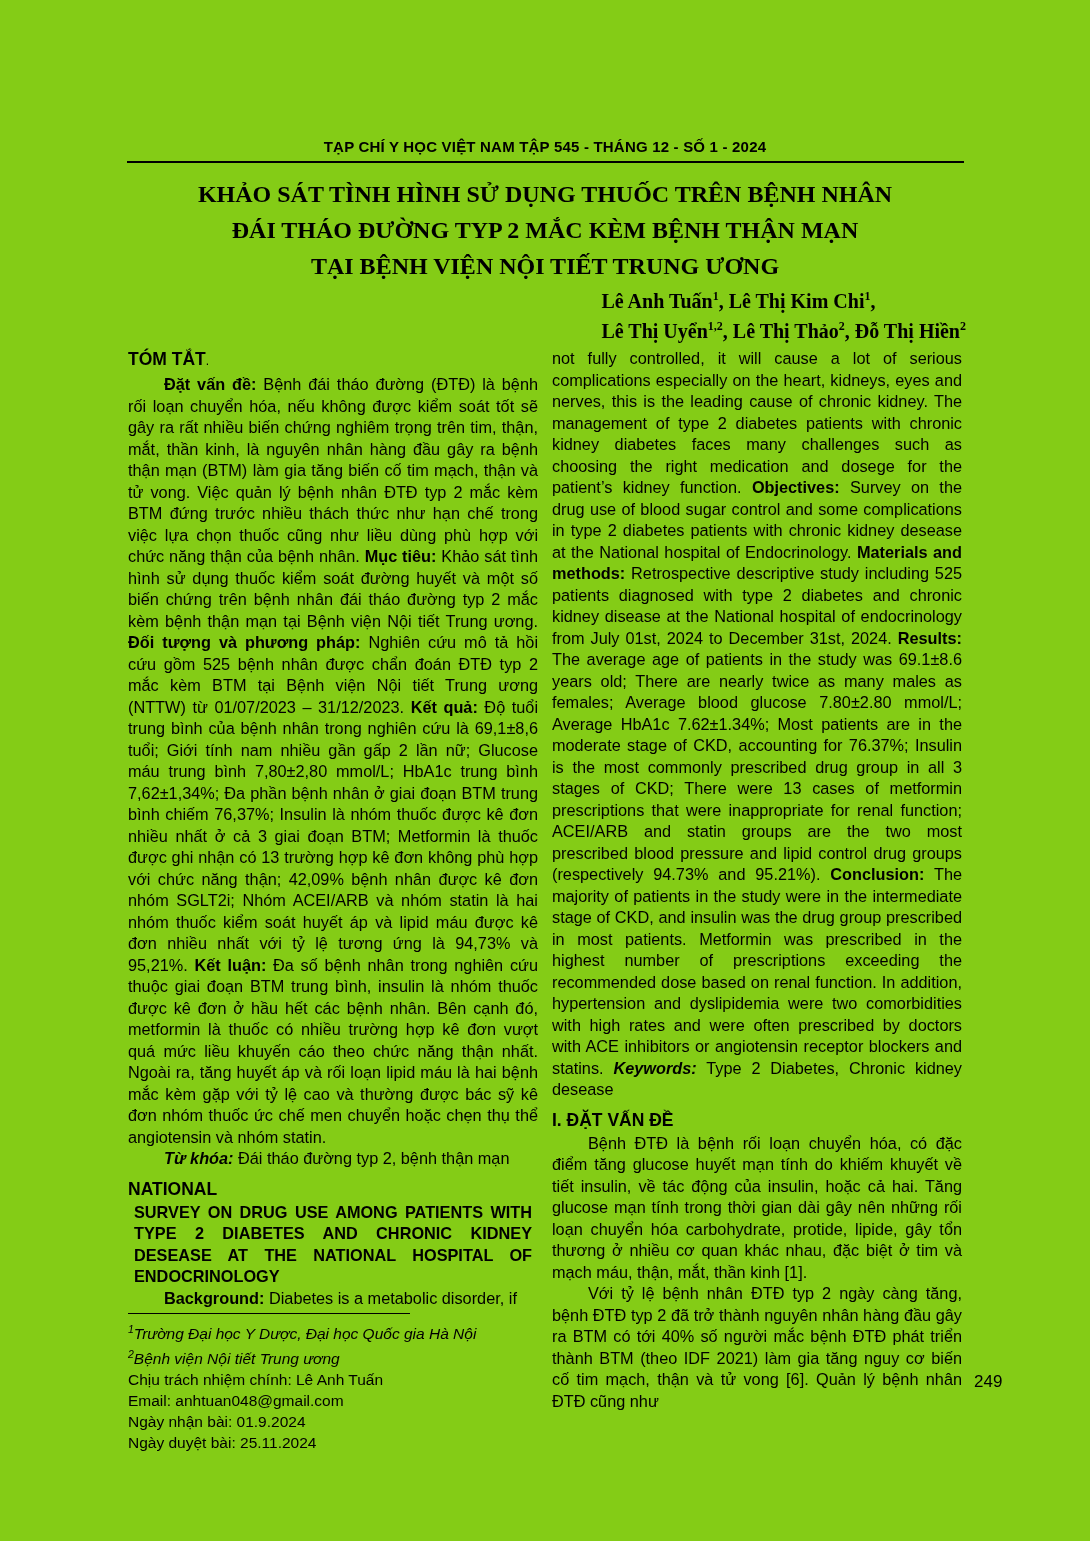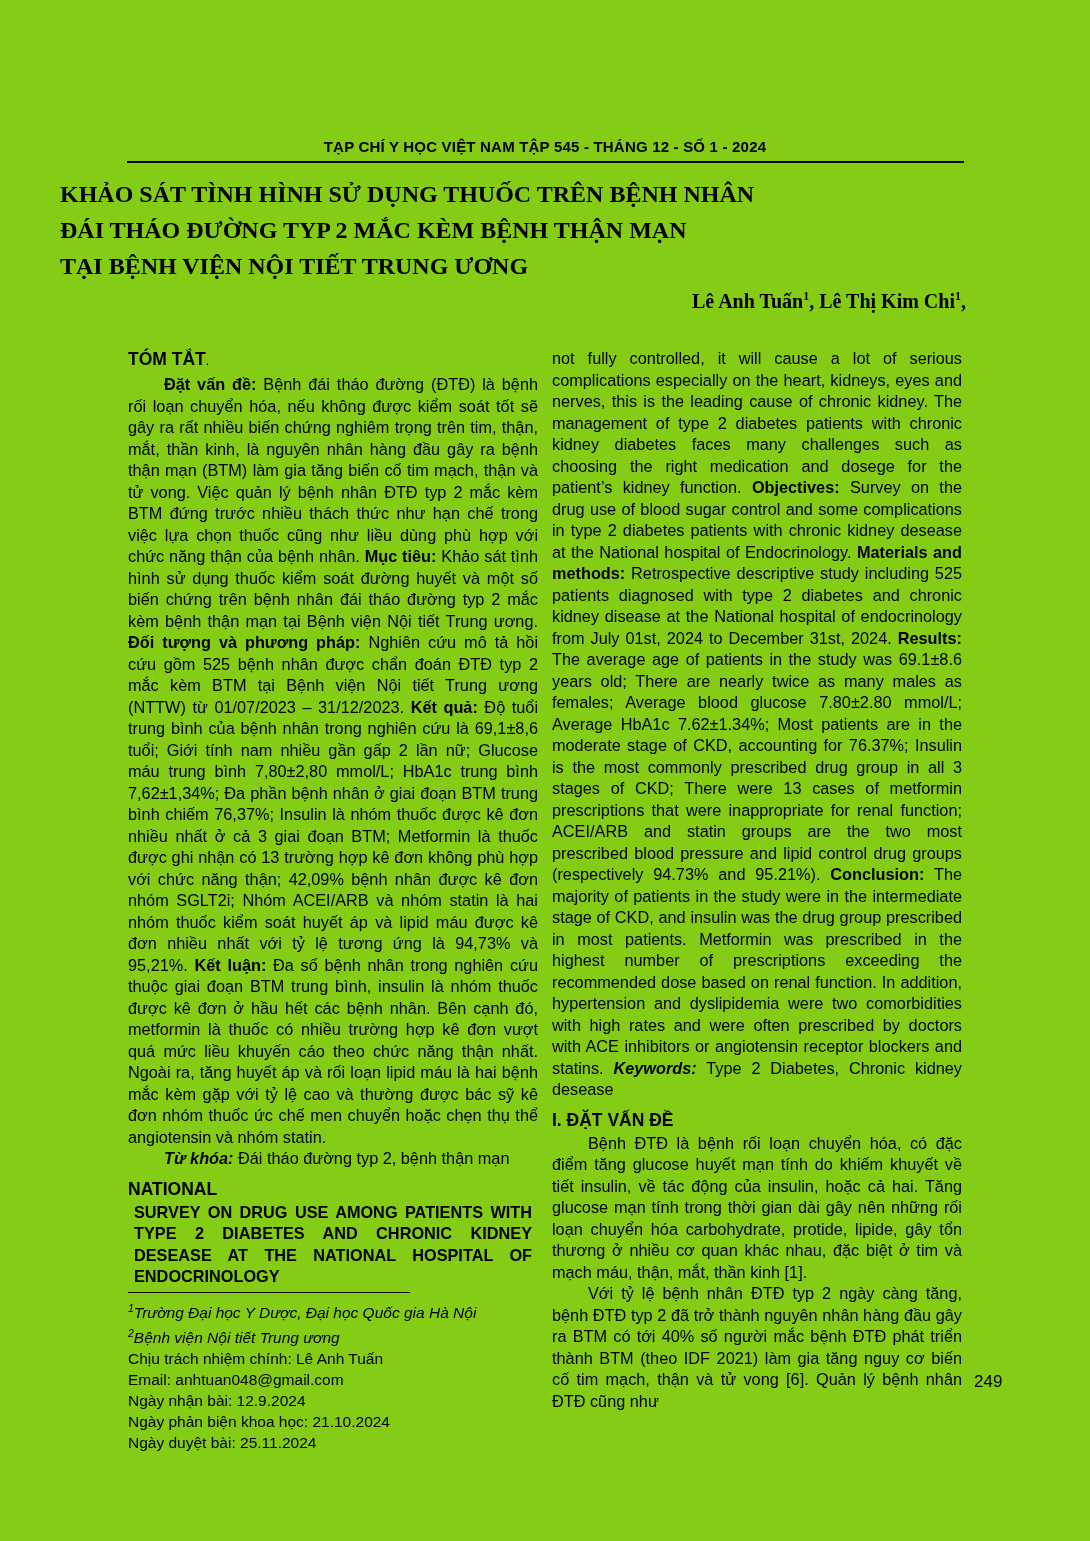--- a/index.html
+++ b/index.html
@@ -12,21 +12,21 @@
   .journal-header {
     position:absolute; top:138px; left:0; width:100%;
     text-align:center; font-weight:bold; font-size:15px; letter-spacing:0.2px;
   }
   .header-rule {
     position:absolute; top:161px; left:127px; width:837px;
     border-top:2px solid #000; height:0;
   }
   .article-title {
     position:absolute; top:176px; left:60px; right:60px;
-    text-align:left; font-family:"Liberation Serif", serif;
+    text-align:center; font-family:"Liberation Serif", serif;
     font-weight:bold; font-size:24px; line-height:36px;
   }
   .authors {
     position:absolute; top:283px; right:124px;
     text-align:left; font-family:"Liberation Serif", serif;
     font-weight:bold; font-size:20px; line-height:26px;
   }
   .authors sup { font-size:12px; }
   .columns {
     position:absolute; top:348px; left:128px; width:838px;
@@ -72,42 +72,45 @@
   <div class="article-title">
     <div>KHẢO SÁT TÌNH HÌNH SỬ DỤNG THUỐC TRÊN BỆNH NHÂN</div>
     <div>ĐÁI THÁO ĐƯỜNG TYP 2 MẮC KÈM BỆNH THẬN MẠN</div>
     <div>TẠI BỆNH VIỆN NỘI TIẾT TRUNG ƯƠNG</div>
   </div>
 
   <div class="authors">
     <div>
       <span><span>Lê Anh Tuấn</span><sup>1</sup><span>, </span></span><span><span>Lê Thị Kim Chi</span><sup>1</sup><span>,</span></span>
     </div>
+    <div>
+      <span><span>Lê Thị Uyển</span><sup>1,2</sup><span>, </span></span><span><span>Lê Thị Thảo</span><sup>2</sup><span>, </span></span><span><span>Đỗ Thị Hiền</span><sup>2</sup><span></span></span>
+    </div>
   </div>
 
   <div class="columns">
 
     <div class="col">
       <div class="section-head"><span>TÓM TẮT</span><span class="dot">.</span></div>
 
       <p class="indent"><span class="b">Đặt vấn đề:</span><span> Bệnh đái tháo đường (ĐTĐ) là bệnh rối loạn chuyển hóa, nếu không được kiểm soát tốt sẽ gây ra rất nhiều biến chứng nghiêm trọng trên tim, thận, mắt, thần kinh, là nguyên nhân hàng đầu gây ra bệnh thận mạn (BTM) làm gia tăng biến cố tim mạch, thận và tử vong. Việc quản lý bệnh nhân ĐTĐ typ 2 mắc kèm BTM đứng trước nhiều thách thức như hạn chế trong việc lựa chọn thuốc cũng như liều dùng phù hợp với chức năng thận của bệnh nhân. </span><span class="b">Mục tiêu:</span><span> Khảo sát tình hình sử dụng thuốc kiểm soát đường huyết và một số biến chứng trên bệnh nhân đái tháo đường typ 2 mắc kèm bệnh thận mạn tại Bệnh viện Nội tiết Trung ương. </span><span class="b">Đối tượng và phương pháp:</span><span> Nghiên cứu mô tả hồi cứu gồm 525 bệnh nhân được chẩn đoán ĐTĐ typ 2 mắc kèm BTM tại Bệnh viện Nội tiết Trung ương (NTTW) từ 01/07/2023 – 31/12/2023. </span><span class="b">Kết quả:</span><span> Độ tuổi trung bình của bệnh nhân trong nghiên cứu là 69,1±8,6 tuổi; Giới tính nam nhiều gần gấp 2 lần nữ; Glucose máu trung bình 7,80±2,80 mmol/L; HbA1c trung bình 7,62±1,34%; Đa phần bệnh nhân ở giai đoạn BTM trung bình chiếm 76,37%; Insulin là nhóm thuốc được kê đơn nhiều nhất ở cả 3 giai đoạn BTM; Metformin là thuốc được ghi nhận có 13 trường hợp kê đơn không phù hợp với chức năng thận; 42,09% bệnh nhân được kê đơn nhóm SGLT2i; Nhóm ACEI/ARB và nhóm statin là hai nhóm thuốc kiểm soát huyết áp và lipid máu được kê đơn nhiều nhất với tỷ lệ tương ứng là 94,73% và 95,21%. </span><span class="b">Kết luận:</span><span> Đa số bệnh nhân trong nghiên cứu thuộc giai đoạn BTM trung bình, insulin là nhóm thuốc được kê đơn ở hầu hết các bệnh nhân. Bên cạnh đó, metformin là thuốc có nhiều trường hợp kê đơn vượt quá mức liều khuyến cáo theo chức năng thận nhất. Ngoài ra, tăng huyết áp và rối loạn lipid máu là hai bệnh mắc kèm gặp với tỷ lệ cao và thường được bác sỹ kê đơn nhóm thuốc ức chế men chuyển hoặc chẹn thụ thể angiotensin và nhóm statin.</span></p>
 
       <p class="indent"><span class="bi">Từ khóa:</span><span> Đái tháo đường typ 2, bệnh thận mạn</span></p>
 
       <div class="section-head gap-top">NATIONAL</div>
       <p class="summary-title">SURVEY ON DRUG USE AMONG PATIENTS WITH TYPE 2 DIABETES AND CHRONIC KIDNEY DESEASE AT THE NATIONAL HOSPITAL OF ENDOCRINOLOGY</p>
+      <p class="indent"><span class="b">Background:</span><span> Diabetes is a metabolic disorder, if</span></p>
 
       <div class="footnotes">
         <div class="footnote-rule"></div>
         <div class="fn-it"><sup>1</sup><span>Trường Đại học Y Dược, Đại học Quốc gia Hà Nội</span></div>
         <div class="fn-it"><sup>2</sup><span>Bệnh viện Nội tiết Trung ương</span></div>
         <div>Chịu trách nhiệm chính: Lê Anh Tuấn</div>
         <div>Email: anhtuan048@gmail.com</div>
-        <div>Ngày nhận bài: 12.9.2024</div>
-        <div>Ngày phản biện khoa học: 21.10.2024</div>
+        <div>Ngày nhận bài: 01.9.2024</div>
         <div>Ngày duyệt bài: 25.11.2024</div>
       </div>
     </div>
 
     <div class="col">
       <p><span>not fully controlled, it will cause a lot of serious complications especially on the heart, kidneys, eyes and nerves, this is the leading cause of chronic kidney. The management of type 2 diabetes patients with chronic kidney diabetes faces many challenges such as choosing the right medication and dosege for the patient’s kidney function. </span><span class="b">Objectives:</span><span> Survey on the drug use of blood sugar control and some complications in type 2 diabetes patients with chronic kidney desease at the National hospital of Endocrinology. </span><span class="b">Materials and methods:</span><span> Retrospective descriptive study including 525 patients diagnosed with type 2 diabetes and chronic kidney disease at the National hospital of endocrinology from July 01st, 2024 to December 31st, 2024. </span><span class="b">Results:</span><span> The average age of patients in the study was 69.1±8.6 years old; There are nearly twice as many males as females; Average blood glucose 7.80±2.80 mmol/L; Average HbA1c 7.62±1.34%; Most patients are in the moderate stage of CKD, accounting for 76.37%; Insulin is the most commonly prescribed drug group in all 3 stages of CKD; There were 13 cases of metformin prescriptions that were inappropriate for renal function; ACEI/ARB and statin groups are the two most prescribed blood pressure and lipid control drug groups (respectively 94.73% and 95.21%). </span><span class="b">Conclusion:</span><span> The majority of patients in the study were in the intermediate stage of CKD, and insulin was the drug group prescribed in most patients. Metformin was prescribed in the highest number of prescriptions exceeding the recommended dose based on renal function. In addition, hypertension and dyslipidemia were two comorbidities with high rates and were often prescribed by doctors with ACE inhibitors or angiotensin receptor blockers and statins. </span><span class="bi">Keywords:</span><span> Type 2 Diabetes, Chronic kidney desease</span></p>
 
       <div class="section-head gap-top">I. ĐẶT VẤN ĐỀ</div>
       <p class="indent">Bệnh ĐTĐ là bệnh rối loạn chuyển hóa, có đặc điểm tăng glucose huyết mạn tính do khiếm khuyết về tiết insulin, về tác động của insulin, hoặc cả hai. Tăng glucose mạn tính trong thời gian dài gây nên những rối loạn chuyển hóa carbohydrate, protide, lipide, gây tổn thương ở nhiều cơ quan khác nhau, đặc biệt ở tim và mạch máu, thận, mắt, thần kinh [1].</p>
       <p class="indent">Với tỷ lệ bệnh nhân ĐTĐ typ 2 ngày càng tăng, bệnh ĐTĐ typ 2 đã trở thành nguyên nhân hàng đầu gây ra BTM có tới 40% số người mắc bệnh ĐTĐ phát triển thành BTM (theo IDF 2021) làm gia tăng nguy cơ biến cố tim mạch, thận và tử vong [6]. Quản lý bệnh nhân ĐTĐ cũng như</p>

